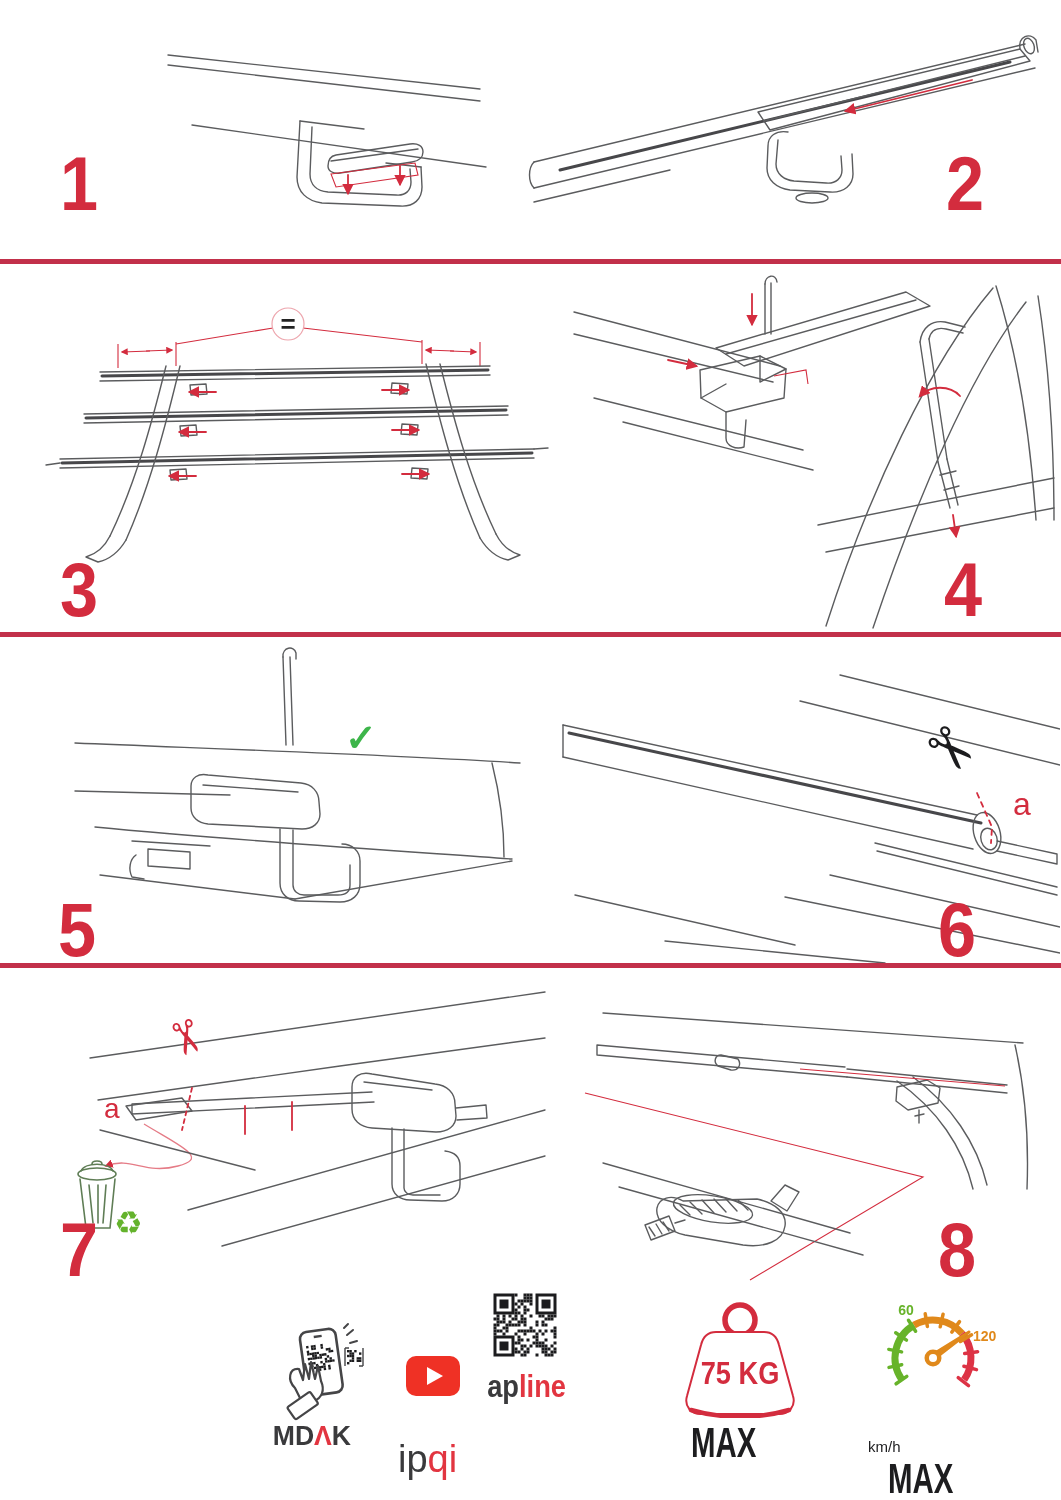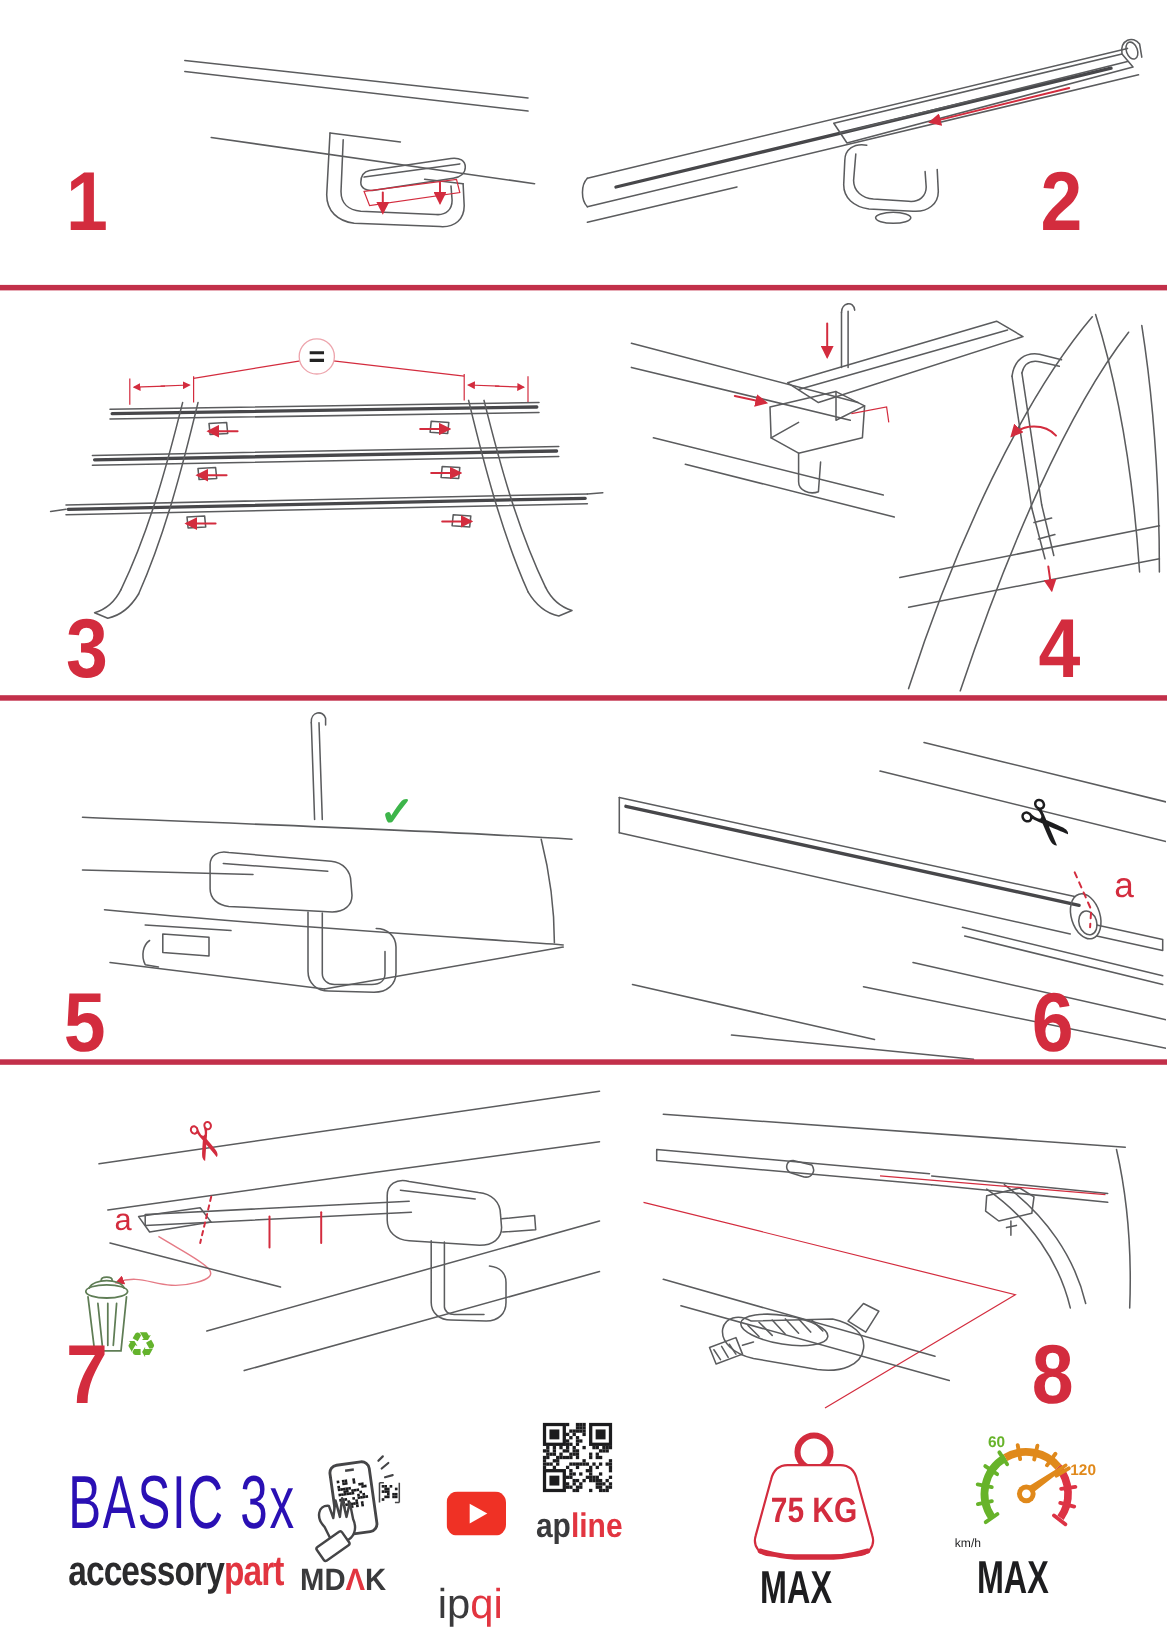--- a/index.html
+++ b/index.html
@@ -19,21 +19,21 @@
   
   .basic-line{font-size:56px;font-weight:400;letter-spacing:2px;color:#2a10b4;line-height:1;
               transform:scale(.8,1.22);transform-origin:left top;white-space:nowrap;}
   .accpart{font-size:38px;font-weight:700;letter-spacing:-1px;line-height:1;color:#2b2b2d;
            transform:scaleX(.8);transform-origin:left top;white-space:nowrap;}
   .accpart .red{color:#e23540;}
   .logo-col{position:absolute;text-align:left;}
   .logo-label{font-weight:700;color:#3a3a3c;line-height:1;transform-origin:center top;white-space:nowrap;}
   .logo-label .red{color:#e23540;}
   .maxlab{font-size:42px;font-weight:700;color:#1d1d1f;line-height:1;transform:scaleX(.7);transform-origin:center top;}
-  .kmh{font-size:11px;color:#1d1d1f;line-height:1;}
+  .kmh{font-size:15px;color:#1d1d1f;line-height:1;margin-top:41px;}
 </style>
 </head>
 <body>
 
 <div id="page">
 
   <svg width="0" height="0" style="position:absolute">
     <defs>
       <marker id="ra" viewBox="0 0 10 10" refX="8" refY="5" markerWidth="6.5" markerHeight="6.5" orient="auto-start-reverse">
           <path d="M0,0 L10,5 L0,10 Z" fill="#d32c3e"></path>
@@ -231,24 +231,20 @@
     <path class="sk" d="M58,178 L305,248 M74,202 L318,270"></path>
     <path class="sk" d="M138,216 C126,209 114,213 112,223 C110,235 122,246 140,250 L198,260 C220,263 238,256 240,241 C242,228 230,218 212,214 Z"></path>
     <ellipse class="sk" cx="168" cy="224" rx="40" ry="13" transform="rotate(9 168 224)"></ellipse>
     <path class="sk" d="M135,220 L145,230 M145,217 L157,229 M157,215 L169,228 M169,214 L181,227 M181,214 L192,226 M193,215 L203,225"></path>
     <path class="sk" d="M100,240 L124,231 L130,246 L106,255 Z"></path>
     <path class="sk" d="M104,242 L110,251 M111,239 L117,249 M118,237 L124,246 M130,238 L140,235"></path>
     <path class="sk" d="M226,216 L240,200 L254,207 L242,226 Z"></path>
   </svg>
   <div class="num" style="left:938px;top:1212px">8</div>
 
-  <div class="abs" style="left:62px;top:1332px">
-    <div class="basic-line">BASIC 3x</div>
-    <div class="accpart" style="margin-top:22px"><span>accessory</span><span class="red">part</span></div>
-  </div>
 
   <div class="logo-col" style="left:270px;top:1322px;width:110px">
     <svg width="88" height="100" viewBox="0 0 88 100" style="display:block;margin:0 auto">
       <g transform="rotate(-8 42 45)">
         <rect x="23" y="8" width="36" height="64" rx="7" fill="#fff" stroke="#454547" stroke-width="2.6"></rect>
         <line x1="37" y1="14" x2="45" y2="14" stroke="#454547" stroke-width="2.4"></line>
         <g class="qrgen" transform="translate(28,22)">
             <rect x="0" y="0" width="2.4" height="2.4" fill="#1c1c1e"></rect>
             <rect x="4.8" y="0" width="2.4" height="2.4" fill="#1c1c1e"></rect>
             <rect x="7.199999999999999" y="0" width="2.4" height="2.4" fill="#1c1c1e"></rect>

